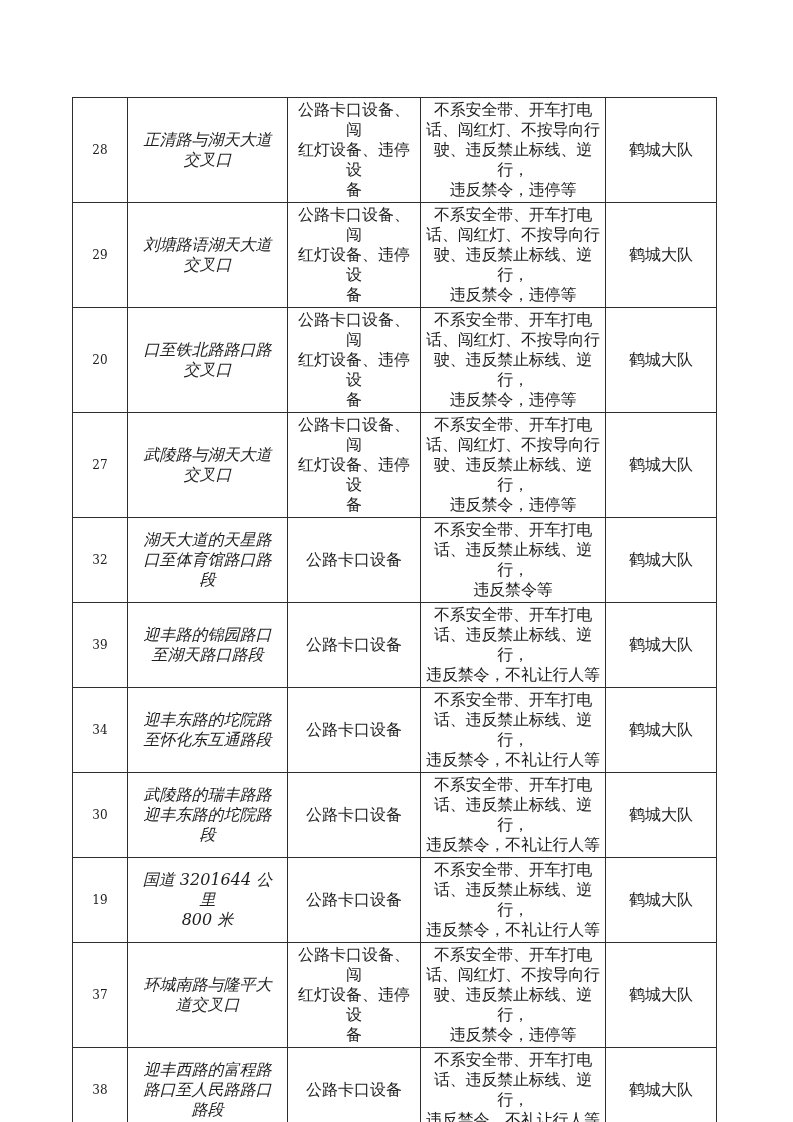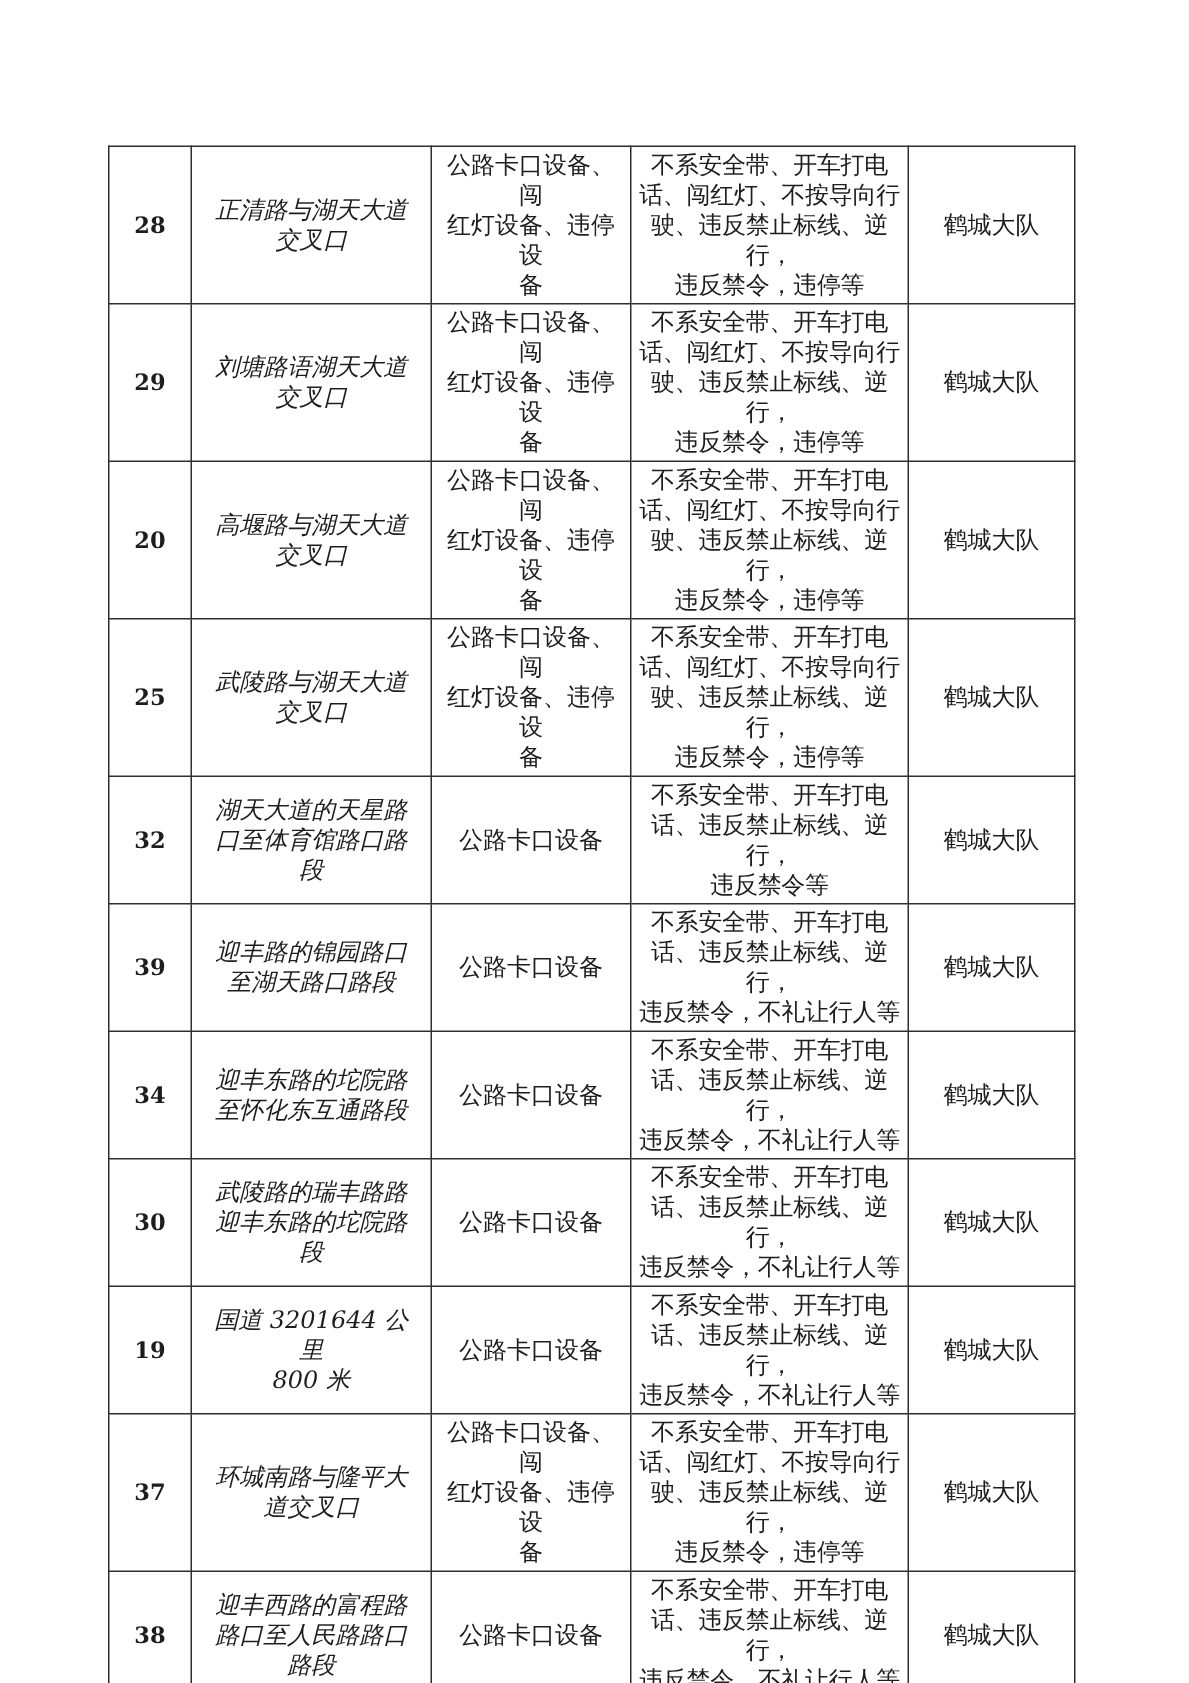--- a/index.html
+++ b/index.html
@@ -31,21 +31,21 @@
   .doc-table td{
     border:1px solid var(--border);
     text-align:center;
     vertical-align:middle;
     font-size:16px;
     line-height:20px;
     white-space:pre-line;
     padding:2px 3px;
     overflow:hidden;
   }
-  .doc-table td.col-no{font-size:15px;font-weight:bold;}
+  .doc-table td.col-no{font-size:12px;}
   .doc-table td.col-loc{padding:2px 10px;font-style:italic;}
   .doc-table td.col-vio{padding:2px 2px;letter-spacing:-0.2px;text-align:center;}
   tr.row-tall{height:85px;}
   tr.row-short{height:61px;}
   col.c-no{width:55px;}
   col.c-loc{width:160px;}
   col.c-equip{width:133px;}
   col.c-vio{width:185px;}
   col.c-unit{width:111px;}
 </style>
@@ -83,33 +83,33 @@
 红灯设备、违停设
 备</td>
     <td class="col-vio">不系安全带、开车打电
 话、闯红灯、不按导向行
 驶、违反禁止标线、逆行，
 违反禁令，违停等</td>
     <td class="col-unit">鹤城大队</td>
   </tr>
         <tr class="row-tall">
     <td class="col-no">20</td>
-    <td class="col-loc">高堰路与湖天大道
+    <td class="col-loc">口至铁北路路口路
 交叉口</td>
     <td class="col-equip">公路卡口设备、闯
 红灯设备、违停设
 备</td>
     <td class="col-vio">不系安全带、开车打电
 话、闯红灯、不按导向行
 驶、违反禁止标线、逆行，
 违反禁令，违停等</td>
     <td class="col-unit">鹤城大队</td>
   </tr>
         <tr class="row-tall">
-    <td class="col-no">25</td>
+    <td class="col-no">27</td>
     <td class="col-loc">武陵路与湖天大道
 交叉口</td>
     <td class="col-equip">公路卡口设备、闯
 红灯设备、违停设
 备</td>
     <td class="col-vio">不系安全带、开车打电
 话、闯红灯、不按导向行
 驶、违反禁止标线、逆行，
 违反禁令，违停等</td>
     <td class="col-unit">鹤城大队</td>

